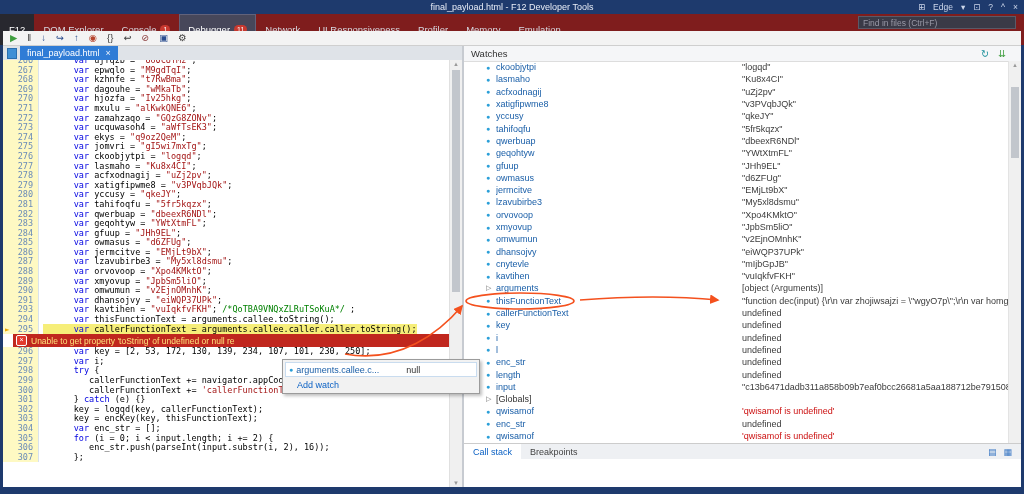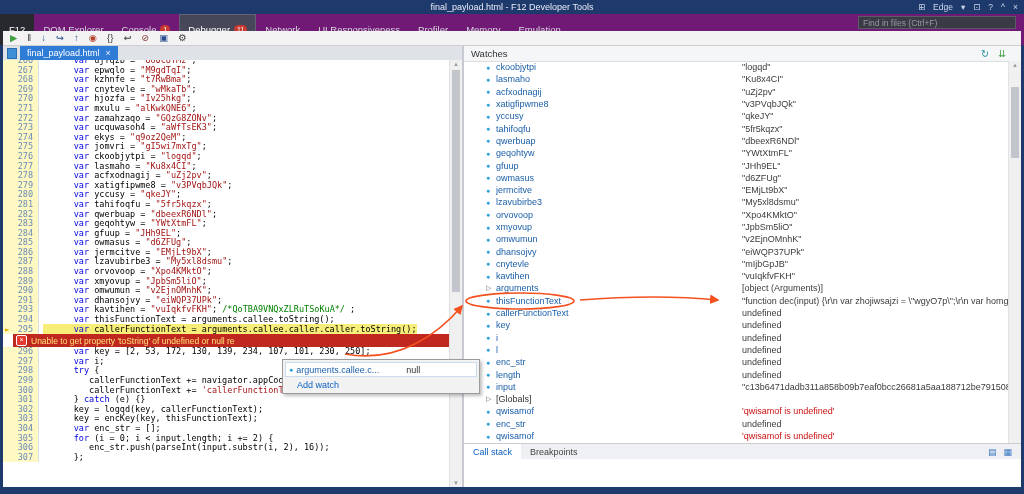--- a/index.html
+++ b/index.html
@@ -4,21 +4,21 @@
 <style>
   html,body{margin:0;padding:0;}
   body{width:1024px;height:494px;position:relative;overflow:hidden;background:#1e3a6d;
        font-family:"Liberation Sans","DejaVu Sans",sans-serif;-webkit-font-smoothing:antialiased;}
   
   .titlebar{position:absolute;left:0;top:0;width:1024px;height:14px;background:#1e3a6d;color:#e8edf7;}
   .title-text{position:absolute;left:0;right:0;top:0;height:14px;line-height:14px;text-align:center;font-size:9px;}
   .tb-icons{position:absolute;right:6px;top:0;height:14px;display:flex;align-items:center;gap:8px;color:#cdd7ea;font-size:8.5px;}
   .tb-icons span{line-height:14px;}
   
-  .tabsrow{position:absolute;left:0;top:14px;width:1024px;height:31px;background:#701a75;display:flex;align-items:stretch;color:#d8d8e0;font-size:9.5px;}
+  .tabsrow{position:absolute;left:0;top:14px;width:1024px;height:31px;background:#7f1d1d;display:flex;align-items:stretch;color:#d8d8e0;font-size:9.5px;}
   .f12-box{padding:0 9px;display:flex;align-items:center;background:#28282f;color:#fff;}
   .tab{padding:0 9px;display:flex;align-items:center;gap:4px;white-space:nowrap;}
   .tab.selected{background:#47475a;box-shadow:inset 0 0 0 1px #62627a;color:#fff;}
   .badge{background:#c8392f;color:#fff;border-radius:7px;font-size:7px;line-height:9px;height:9px;padding:0 3px;}
   .findbox{position:absolute;right:8px;top:2px;width:148px;height:11px;background:#3a3a47;border:1px solid #5a5a68;color:#a8a8b4;font-size:8.5px;padding:0 4px;font-family:"Liberation Sans",sans-serif;}
   .findbox::placeholder{color:#9898a6;}
   
   .toolbar{position:absolute;left:3px;top:31px;width:1018px;height:15px;background:#f3f3f3;border-bottom:1px solid #cfcfcf;display:flex;align-items:center;gap:10px;padding-left:7px;box-sizing:border-box;}
   .tbi{font-size:9.5px;line-height:14px;}
   
@@ -141,21 +141,21 @@
     <div class="filetab">
       <span>final_payload.html</span>
       <span class="close">×</span>
     </div>
   </div>
   <div class="codewrap">
     <div class="code-lines">
         <div class="code-line"><span class="ln">266</span><span class="lt"><span class="lt-inner"><span class="p">      </span><span class="k">var</span><span class="p"> ujfqzb = </span><span class="s">"Uo0cUfMz"</span><span class="p">;</span></span></span></div>
         <div class="code-line"><span class="ln">267</span><span class="lt"><span class="lt-inner"><span class="p">      </span><span class="k">var</span><span class="p"> epwqlo = </span><span class="s">"M9gdTqI"</span><span class="p">;</span></span></span></div>
         <div class="code-line"><span class="ln">268</span><span class="lt"><span class="lt-inner"><span class="p">      </span><span class="k">var</span><span class="p"> kzhnfe = </span><span class="s">"t7RwBma"</span><span class="p">;</span></span></span></div>
-        <div class="code-line"><span class="ln">269</span><span class="lt"><span class="lt-inner"><span class="p">      </span><span class="k">var</span><span class="p"> cnytevle = </span><span class="s">"wMkaTb"</span><span class="p">;</span></span></span></div>
+        <div class="code-line"><span class="ln">269</span><span class="lt"><span class="lt-inner"><span class="p">      </span><span class="k">var</span><span class="p"> dagouhe = </span><span class="s">"wMkaTb"</span><span class="p">;</span></span></span></div>
         <div class="code-line"><span class="ln">270</span><span class="lt"><span class="lt-inner"><span class="p">      </span><span class="k">var</span><span class="p"> hjozfa = </span><span class="s">"Iv25hkg"</span><span class="p">;</span></span></span></div>
         <div class="code-line"><span class="ln">271</span><span class="lt"><span class="lt-inner"><span class="p">      </span><span class="k">var</span><span class="p"> mxulu = </span><span class="s">"alKwkQNE6"</span><span class="p">;</span></span></span></div>
         <div class="code-line"><span class="ln">272</span><span class="lt"><span class="lt-inner"><span class="p">      </span><span class="k">var</span><span class="p"> zamahzaqo = </span><span class="s">"GQzG8ZONv"</span><span class="p">;</span></span></span></div>
         <div class="code-line"><span class="ln">273</span><span class="lt"><span class="lt-inner"><span class="p">      </span><span class="k">var</span><span class="p"> ucquwasoh4 = </span><span class="s">"aWfTsEK3"</span><span class="p">;</span></span></span></div>
         <div class="code-line"><span class="ln">274</span><span class="lt"><span class="lt-inner"><span class="p">      </span><span class="k">var</span><span class="p"> ekys = </span><span class="s">"q9oz2QeM"</span><span class="p">;</span></span></span></div>
         <div class="code-line"><span class="ln">275</span><span class="lt"><span class="lt-inner"><span class="p">      </span><span class="k">var</span><span class="p"> jomvri = </span><span class="s">"gI5wi7mxTg"</span><span class="p">;</span></span></span></div>
         <div class="code-line"><span class="ln">276</span><span class="lt"><span class="lt-inner"><span class="p">      </span><span class="k">var</span><span class="p"> ckoobjytpi = </span><span class="s">"logqd"</span><span class="p">;</span></span></span></div>
         <div class="code-line"><span class="ln">277</span><span class="lt"><span class="lt-inner"><span class="p">      </span><span class="k">var</span><span class="p"> lasmaho = </span><span class="s">"Ku8x4CI"</span><span class="p">;</span></span></span></div>
         <div class="code-line"><span class="ln">278</span><span class="lt"><span class="lt-inner"><span class="p">      </span><span class="k">var</span><span class="p"> acfxodnagij = </span><span class="s">"uZj2pv"</span><span class="p">;</span></span></span></div>
         <div class="code-line"><span class="ln">279</span><span class="lt"><span class="lt-inner"><span class="p">      </span><span class="k">var</span><span class="p"> xatigfipwme8 = </span><span class="s">"v3PVqbJQk"</span><span class="p">;</span></span></span></div>

